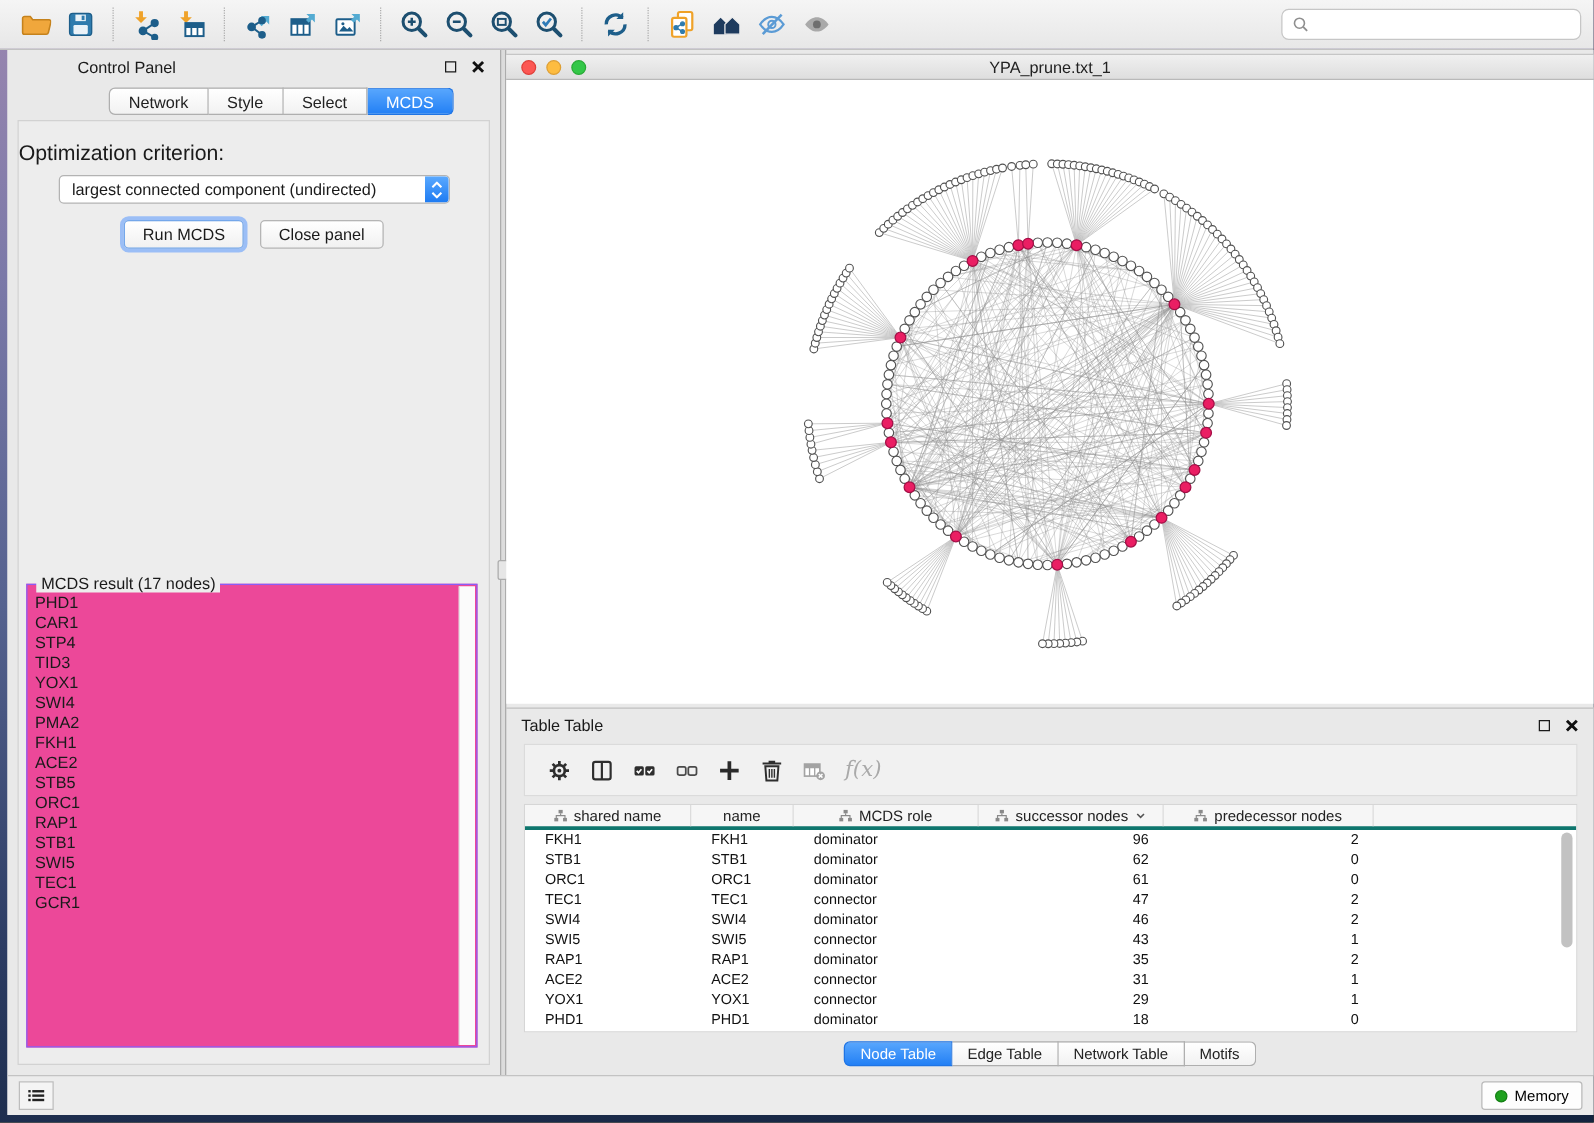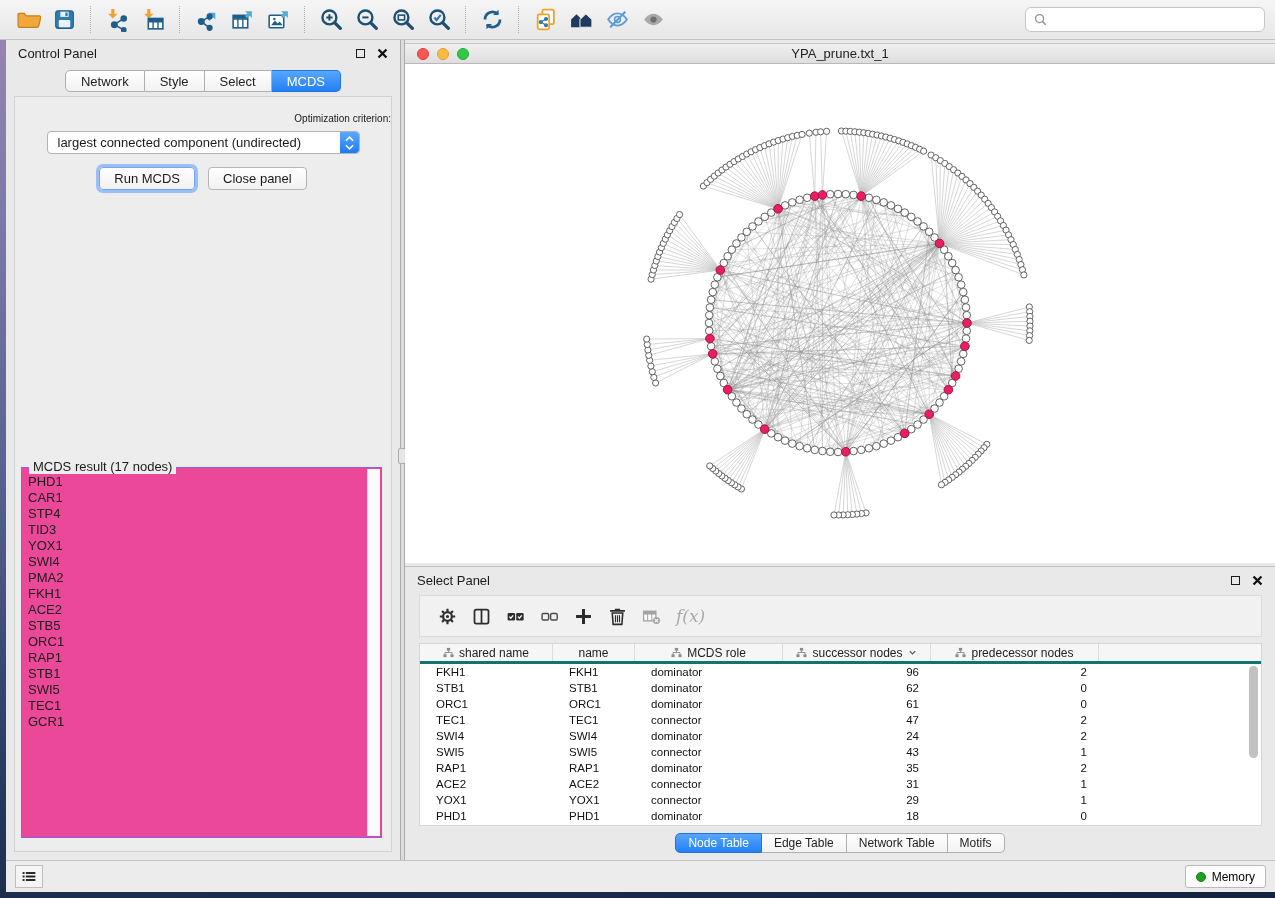--- a/index.html
+++ b/index.html
@@ -16,34 +16,34 @@
   .tb-btn svg{width:25px;height:25px;}
   .tb-sep{width:1px;height:27px;border-left:1px dotted #ADADAD;margin:0 8px;}
   .tb-search{margin-left:auto;width:240px;height:25px;background:#fff;border:1px solid #C6C6C6;
     border-radius:6px;display:flex;align-items:center;padding:0 8px;gap:6px;}
   .tb-search input{border:none;outline:none;flex:1;font:12px "Liberation Sans",sans-serif;background:transparent;}
   
   .app{position:absolute;left:6px;top:40px;right:0;bottom:6px;background:#E9E9E9;
     display:flex;flex-direction:column;}
   .main{flex:1;display:flex;min-height:0;}
   
-  .control-panel{width:394px;position:relative;background:#E9E9E9;flex:none;}
+  .control-panel{width:394px;position:relative;background:#E9E9E9;flex:none;padding-left:44px;}
   .panel-titlebar{height:26px;display:flex;align-items:center;padding:0 12px;}
   .panel-title{font-size:13px;}
   .pt-icons{margin-left:auto;display:flex;gap:12px;align-items:center;}
   .float-box{width:9px;height:9px;border:1.5px solid #1a1a1a;display:inline-block;}
   .ctrl-tabs{display:flex;justify-content:center;margin:4px 0 0;position:relative;z-index:2;}
   .seg{height:22px;line-height:21px;padding:0 15px;background:linear-gradient(#FFFFFF,#F2F2F2);
     border:1px solid #AFAFAF;border-left:none;font-size:13px;color:#222;cursor:default;}
   .seg:first-child{border-left:1px solid #AFAFAF;border-radius:5px 0 0 5px;}
   .seg:last-child{border-radius:0 5px 5px 0;}
   .seg.active{background:linear-gradient(#58A6FD,#2380F5);color:#fff;border-color:#1F74E4;}
   .cp-card{position:absolute;left:8px;right:8px;top:56px;bottom:8px;background:#EDEDED;
     border:1px solid #D2D2D2;padding-top:16px;}
-  .opt-label{text-align:right;font-size:10px;}
+  .opt-label{text-align:left;font-size:17px;}
   .dropdown{margin:7px auto 0;width:313px;height:23px;background:#fff;border:1px solid #B3B3B3;
     border-radius:4px;display:flex;align-items:center;font-size:13px;overflow:hidden;}
   .dropdown .dd-text{flex:1;padding-left:10px;}
   .dd-step{width:19px;height:100%;background:linear-gradient(#5AA9FF,#1E7BF2);
     display:flex;flex-direction:column;align-items:center;justify-content:center;gap:2px;border-radius:0 3px 3px 0;}
   .btn-row{display:flex;justify-content:center;gap:13px;margin-top:13px;}
   .mac-btn{height:23px;padding:0 14px;font-size:13px;color:#1a1a1a;background:linear-gradient(#FFFFFF,#F1F1F1);
     border:1px solid #B5B5B5;border-radius:4px;cursor:default;font-family:"Liberation Sans",sans-serif;}
   .mac-btn.focus{box-shadow:0 0 0 3px rgba(110,165,250,.65);border-color:#74A7EA;}
   .mcds-box{position:absolute;left:6px;right:9px;top:370px;bottom:13px;background:#ec4899;
@@ -1076,21 +1076,21 @@
                   <circle cx="307.7485055520393" cy="289.87172069309497" r="4.3"></circle>
                   <circle cx="304.94055524135103" cy="274.54923175293663" r="4.3"></circle>
                   <circle cx="315.3649198670204" cy="206.05674809659436" r="4.3"></circle>
                 </g>
               </svg>
           </div>
         </div>
 
         <div class="table-panel">
           <div class="panel-titlebar">
-            <span class="panel-title">Select Panel</span>
+            <span class="panel-title">Table Table</span>
             <span class="pt-icons">
               <span class="float-box"></span>
               <svg width="11" height="11" viewBox="0 0 10 10">
                   <path d="M1.4 1.4l7.2 7.2M8.6 1.4L1.4 8.6" stroke="#111" stroke-width="2.1"></path>
                 </svg>
             </span>
           </div>
           <div class="tp-toolbar">
             <button class="tp-btn" title="table-settings">
                 <svg viewBox="0 0 24 24">
@@ -1224,21 +1224,21 @@
                   <div class="td txt" style="width: 133px;">TEC1</div>
                   <div class="td txt" style="width: 82px;">TEC1</div>
                   <div class="td txt" style="width: 148px;">connector</div>
                   <div class="td num" style="width: 148px;">47</div>
                   <div class="td num" style="width: 168px;">2</div>
                 </div>
                 <div class="tr">
                   <div class="td txt" style="width: 133px;">SWI4</div>
                   <div class="td txt" style="width: 82px;">SWI4</div>
                   <div class="td txt" style="width: 148px;">dominator</div>
-                  <div class="td num" style="width: 148px;">24</div>
+                  <div class="td num" style="width: 148px;">46</div>
                   <div class="td num" style="width: 168px;">2</div>
                 </div>
                 <div class="tr">
                   <div class="td txt" style="width: 133px;">SWI5</div>
                   <div class="td txt" style="width: 82px;">SWI5</div>
                   <div class="td txt" style="width: 148px;">connector</div>
                   <div class="td num" style="width: 148px;">43</div>
                   <div class="td num" style="width: 168px;">1</div>
                 </div>
                 <div class="tr">

